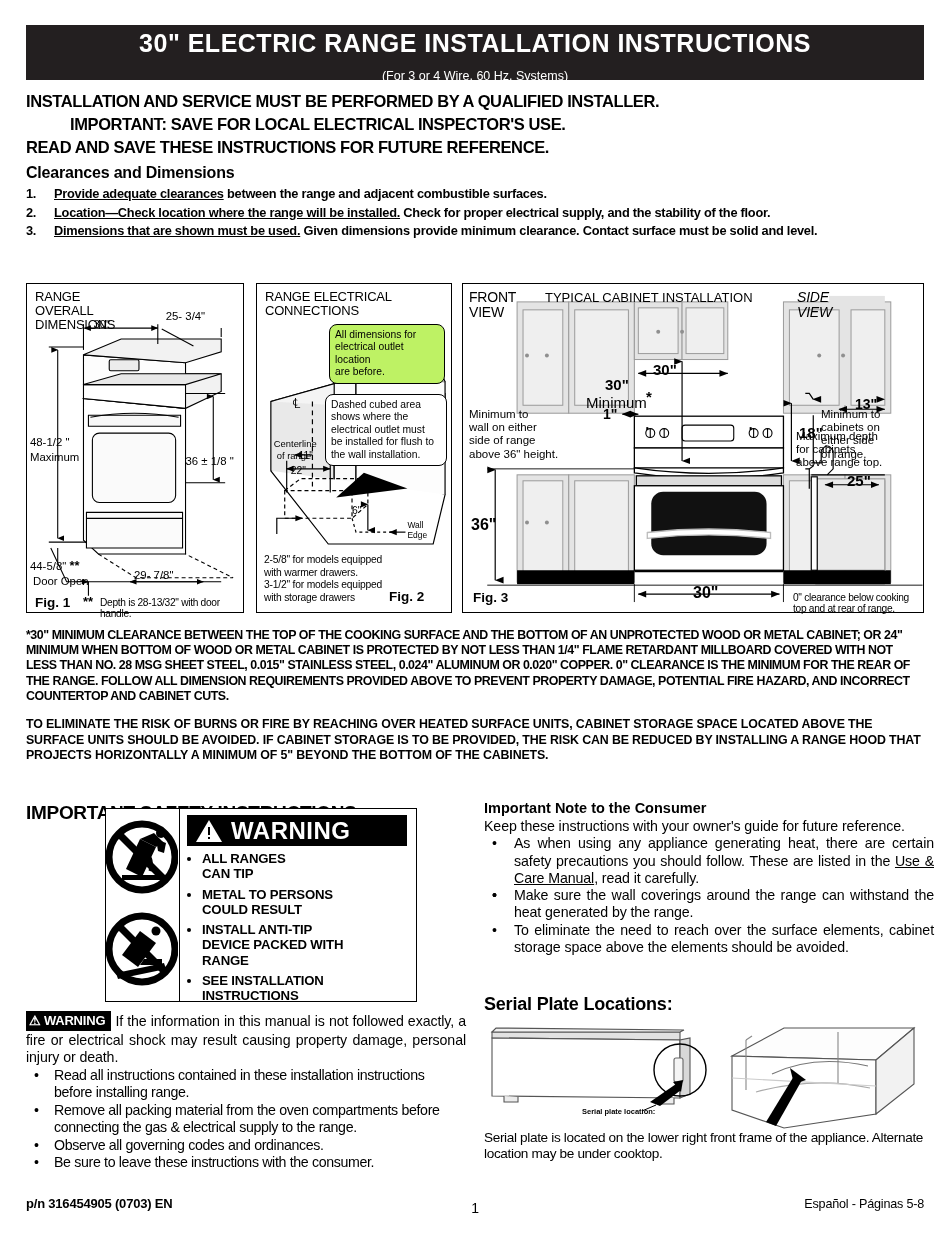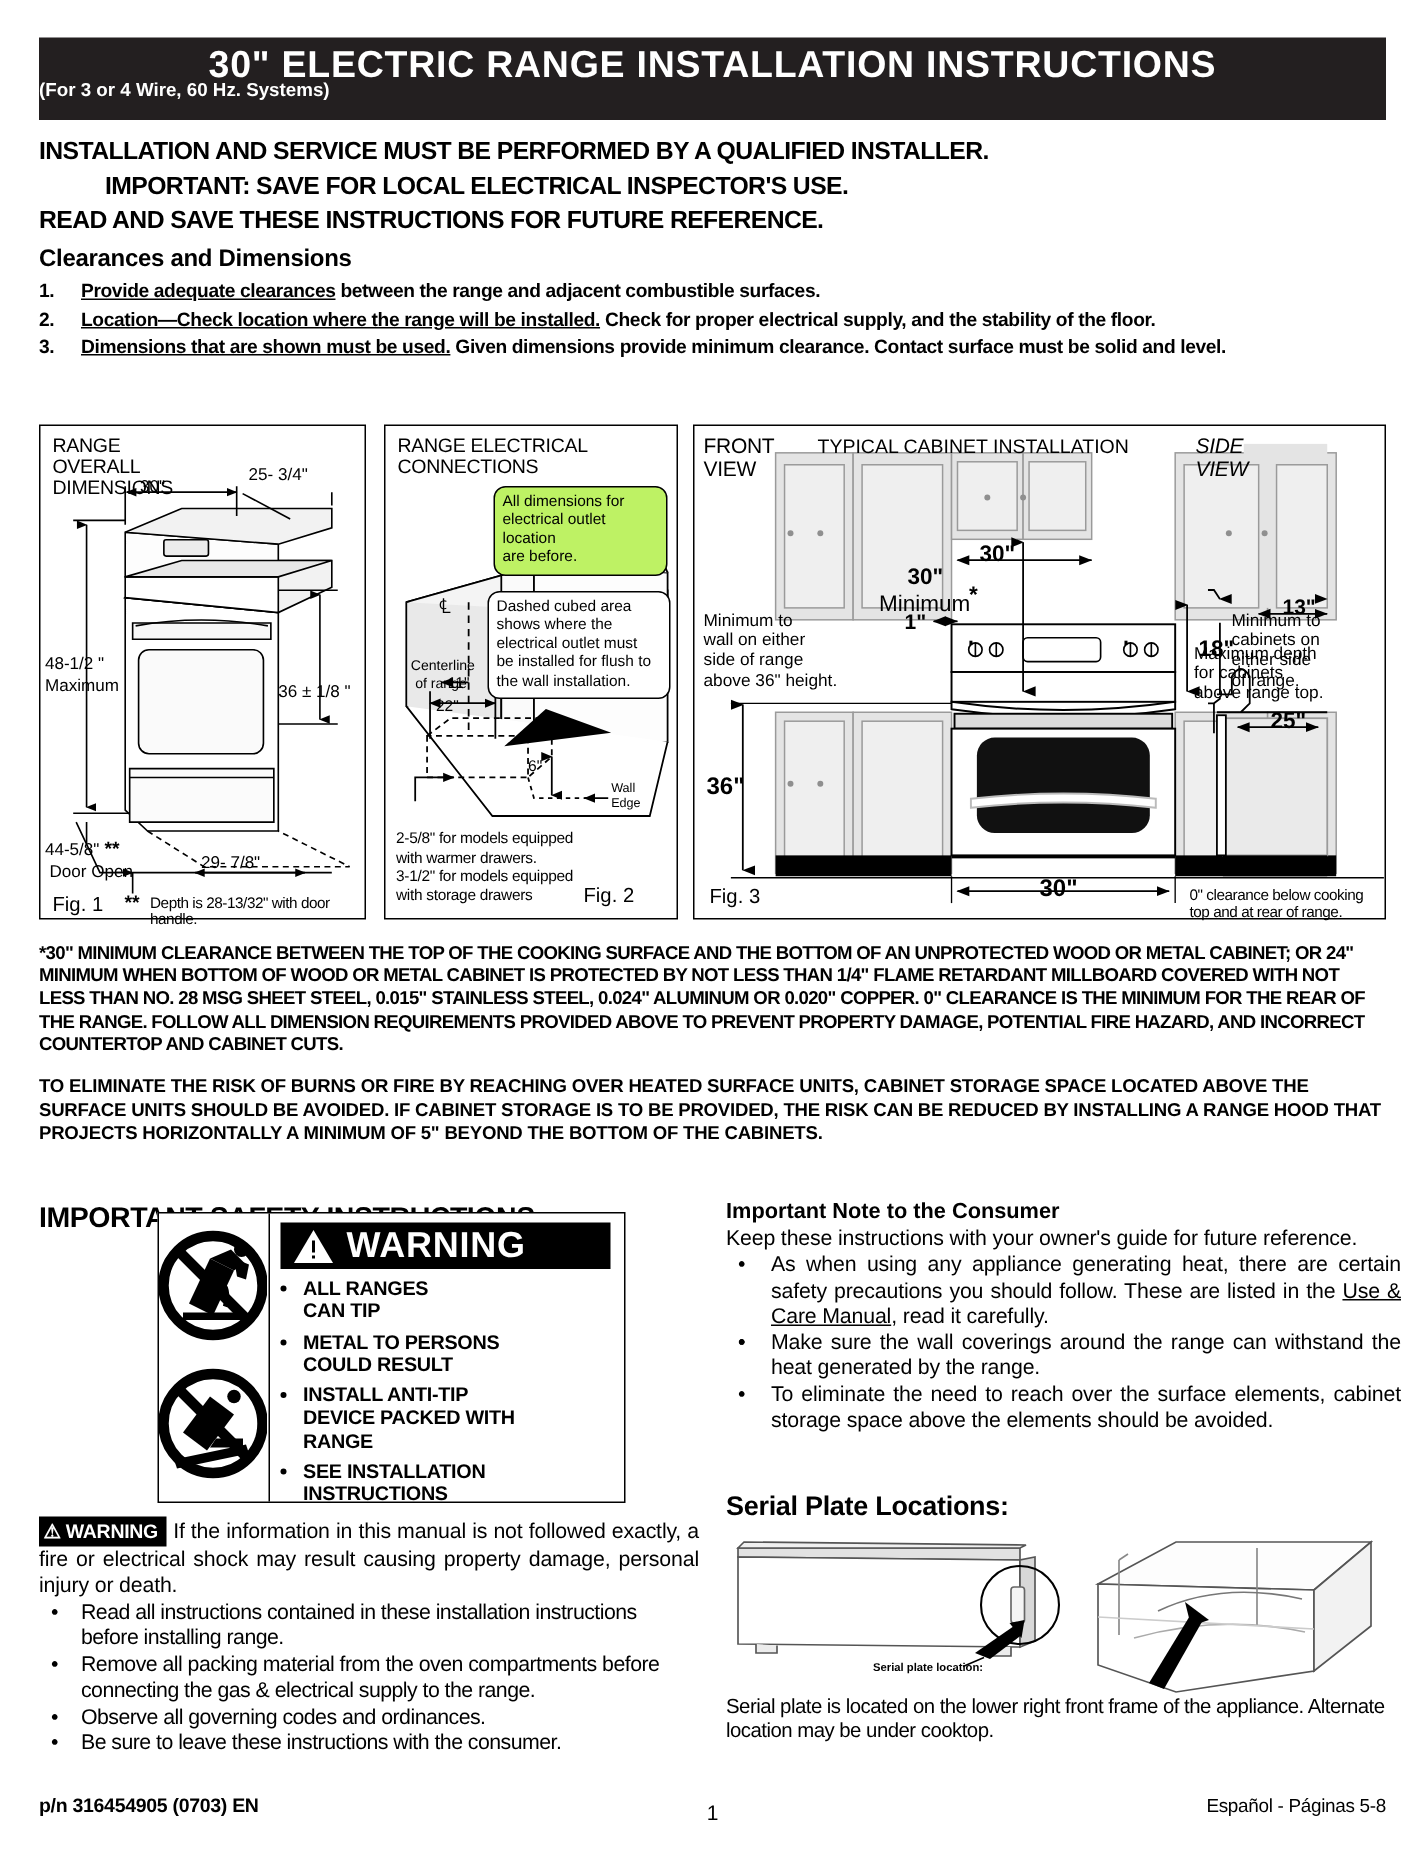--- a/index.html
+++ b/index.html
@@ -2,41 +2,41 @@
 <html><head>
 <meta charset="utf-8">
 <style>
   html,body{margin:0;padding:0;background:#fff;}
   body{width:950px;height:1242px;position:relative;font-family:"Liberation Sans",sans-serif;color:#000;-webkit-font-smoothing:none;}
   .page{position:relative;width:950px;height:1242px;overflow:hidden;}
 
   
   .banner{position:absolute;left:26px;top:25px;width:898px;height:55px;background:#231f20;color:#fff;}
   .banner-title{position:absolute;left:0;top:4px;width:100%;text-align:center;font-size:25px;font-weight:bold;letter-spacing:.5px;}
-  .banner-sub{position:absolute;left:0;top:28px;width:100%;text-align:left;font-size:12.5px;font-weight:bold;}
+  .banner-sub{position:absolute;left:0;top:44px;width:100%;text-align:center;font-size:12.5px;font-weight:normal;}
 
   
   .headline{position:absolute;left:26px;font-size:16.5px;font-weight:bold;letter-spacing:-.4px;white-space:nowrap;}
   .h1{top:92px;} .h2{top:115px;margin-left:44px;} .h3{top:138px;}
 
   .sec-title{position:absolute;left:26px;top:164px;font-size:16px;font-weight:bold;letter-spacing:-.2px;}
 
   
   .numlist{position:absolute;left:26px;top:186px;width:898px;font-size:12.8px;font-weight:bold;letter-spacing:-.25px;line-height:16.5px;}
   .numlist .row{position:relative;padding-left:28px;margin-bottom:2px;}
   .numlist .num{position:absolute;left:0;top:0;}
   .u{text-decoration:underline;}
 
   
   .panel{position:absolute;border:1.4px solid #000;background:#fff;box-sizing:border-box;}
   .p1{left:26px;top:283px;width:218px;height:330px;}
   .p2{left:256px;top:283px;width:196px;height:330px;}
   .p3{left:462px;top:283px;width:462px;height:330px;}
   .panel-head{position:absolute;font-size:13px;line-height:14px;letter-spacing:-.2px;}
-  .fig-label{position:absolute;font-size:13.5px;font-weight:normal;}
+  .fig-label{position:absolute;font-size:13.5px;font-weight:bold;}
 
   svg{display:block;}
   .svgwrap{position:absolute;left:0;top:0;width:100%;height:100%;}
 
   
   .para-caps{position:absolute;left:26px;width:900px;font-size:12.4px;font-weight:bold;letter-spacing:-.45px;line-height:15.2px;}
   .pc1{top:628px;}
   .pc2{top:717px;letter-spacing:-.15px;line-height:15.5px;}
 
   .isi{position:absolute;left:26px;top:802px;font-size:19px;font-weight:bold;letter-spacing:-.3px;}

